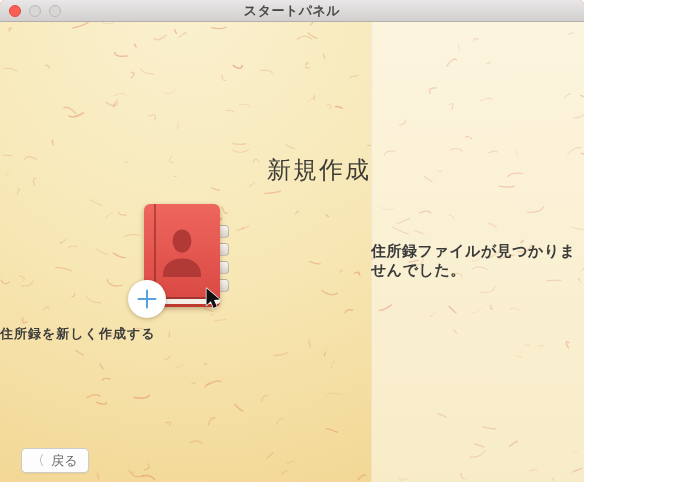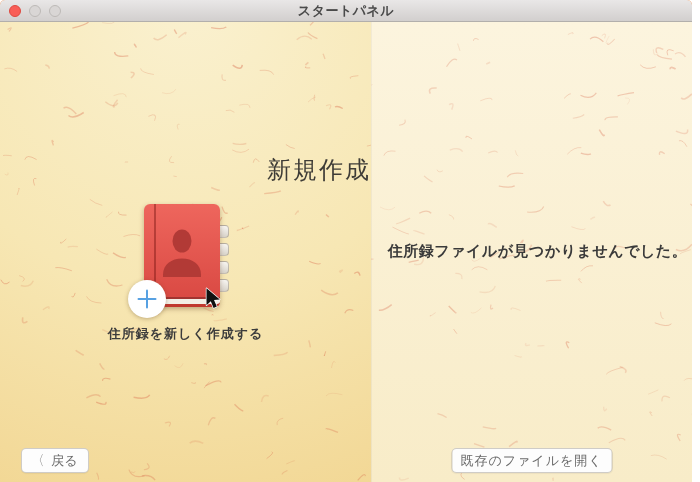--- a/index.html
+++ b/index.html
@@ -1,20 +1,20 @@
 <!DOCTYPE html>
 <html style="--book-red-light: #ee665d; --book-red-dark: #d84741; --silhouette-red: #b23a36; --plus-blue: #57a1e2; --left-bg-top: #faf1d0; --left-bg-bottom: #f2d794; --right-bg-top: #fcf4de; --right-bg-bottom: #f8ecc8; --close-red: #f95e57;"><head>
 <meta charset="utf-8">
 <style>
   html,body{margin:0;padding:0;background:#ffffff;}
   *{box-sizing:border-box;}
   body{font-family:"Liberation Sans","DejaVu Sans",sans-serif;}
 
   .window{
-    position:relative;width:692px;height:482px;overflow:hidden;
+    position:relative;width:584px;height:482px;overflow:hidden;
     border-radius:5px 5px 0 0;background:#f97316;
   }
 
   
   .titlebar{
     position:absolute;top:0;left:0;right:0;height:22px;
     background:linear-gradient(#e9e7e7,#d2cfce);
     border-bottom:1px solid #b2afac;
     display:flex;align-items:center;
   }
@@ -40,26 +40,26 @@
     background:linear-gradient(var(--right-bg-top),var(--right-bg-bottom));
     box-shadow:inset 1px 0 0 rgba(0,0,0,0.04);
   }
   .texture{position:absolute;top:0;left:0;pointer-events:none;}
 
   .heading{
     position:absolute;top:132px;left:0;width:100%;text-align:right;
     font-size:24px;font-weight:400;color:#3e3c37;letter-spacing:2px;
   }
   .caption{
-    position:absolute;top:303px;left:0;width:100%;text-align:center;
+    position:absolute;top:303px;left:0;width:100%;text-align:left;
     font-size:13px;font-weight:600;color:#3c3c3c;letter-spacing:1px;
   }
   .message{
-    position:absolute;top:220px;left:0;width:100%;text-align:center;
-    font-size:15px;font-weight:600;color:#3a3a3a;letter-spacing:.5px;margin-left:6px;
+    position:absolute;top:220px;left:0;width:100%;
+    font-size:15px;font-weight:600;color:#3a3a3a;letter-spacing:.5px;
   }
 
   
   .book{
     position:absolute;left:144px;top:182px;width:76px;height:103px;
     cursor:pointer;
   }
   .tab{
     position:absolute;right:-9px;width:14px;height:13px;
     background:linear-gradient(#f8f6f2,#d9d4cb);
@@ -402,19 +402,16 @@
           <path d="M219.0,17.1 Q224.2,12.2 232.4,19.8" stroke="rgba(216,104,74,0.32)" stroke-width="1.2" fill="none"></path>
           <path d="M119.1,40.3 Q117.8,41.0 115.3,42.0" stroke="rgba(216,104,74,0.17)" stroke-width="1.6" fill="none"></path>
           <path d="M53.5,212.2 Q42.0,207.6 42.9,208.9" stroke="rgba(216,104,74,0.16)" stroke-width="1.4" fill="none"></path>
           <path d="M307.9,118.8 Q312.0,117.4 315.9,124.7" stroke="rgba(216,104,74,0.29)" stroke-width="0.9" fill="none"></path>
           <path d="M309.7,413.0 Q303.5,410.0 309.2,419.0" stroke="rgba(216,104,74,0.28)" stroke-width="1.2" fill="none"></path>
           <path d="M127.8,164.0 Q138.3,166.4 143.7,163.9" stroke="rgba(216,104,74,0.30)" stroke-width="1.2" fill="none"></path>
         </svg>
 
       <div class="message">住所録ファイルが見つかりませんでした。</div>
 
-      <button class="btn btn-open">
-        <span>既存のファイルを開く</span>
-      </button>
     </div>
 
   </div>
 </div>
 
 </body></html>

